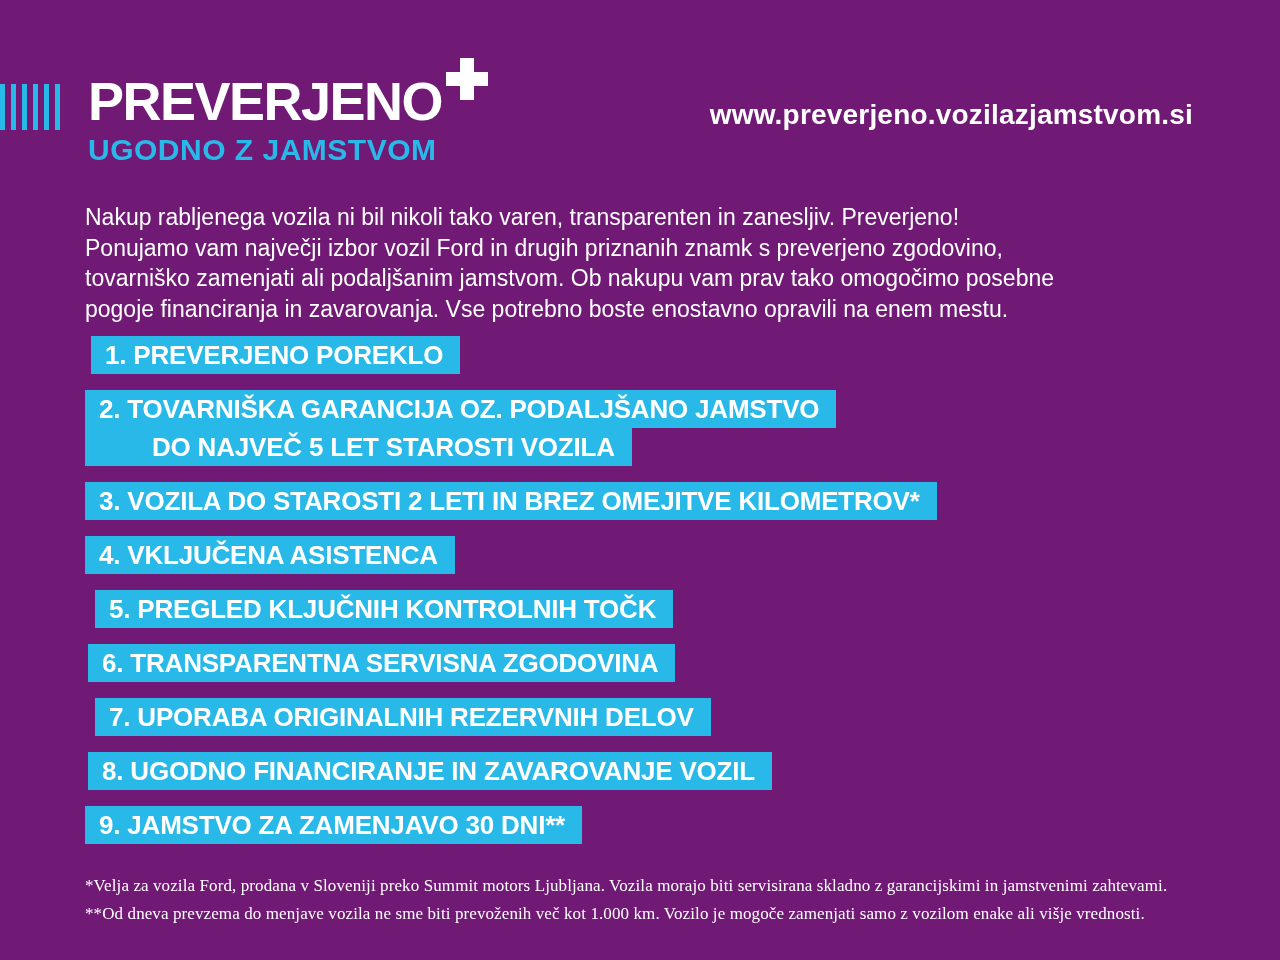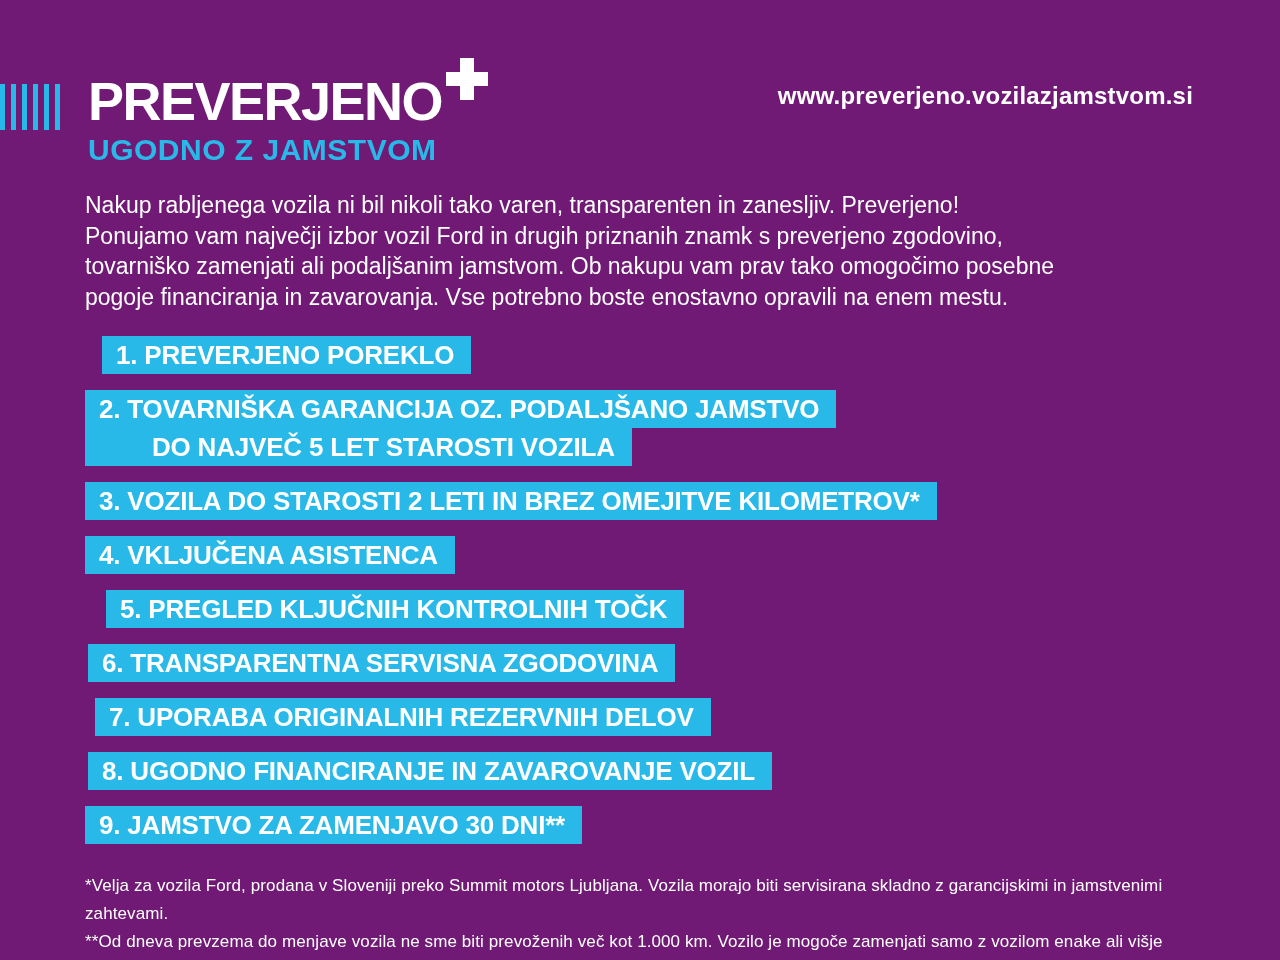--- a/index.html
+++ b/index.html
@@ -24,56 +24,56 @@
   .plus{position:absolute;right:-46px;top:-16px;width:42px;height:42px;}
   .plus::before{content:"";position:absolute;left:14px;top:0;width:14px;height:42px;background:#ffffff;}
   .plus::after{content:"";position:absolute;left:0;top:14px;width:42px;height:14px;background:#ffffff;}
   .logo-subtitle{
     font-size:30px;font-weight:700;color:#29B9E8;
     letter-spacing:0.5px;margin-top:7px;line-height:1;
   }
 
   
   .website{
-    position:absolute;top:82px;right:87px;
-    font-size:24px;font-weight:700;color:#ffffff;letter-spacing:0.2px;
+    position:absolute;top:99px;right:87px;
+    font-size:28px;font-weight:700;color:#ffffff;letter-spacing:0.2px;
   }
 
   
   .intro{
-    position:absolute;left:85px;top:190px;width:1110px;
+    position:absolute;left:85px;top:202px;width:1110px;
     font-size:23px;line-height:30.5px;color:#ffffff;font-weight:400;
   }
   .intro span{display:block;}
 
   
   .benefits{position:absolute;left:85px;top:336px;}
   .benefit{margin:0 0 16px 0;}
-  .benefit:nth-child(1){margin-left:17px;}
-  .benefit:nth-child(5){margin-left:21px;}
+  .benefit:nth-child(1){margin-left:6px;}
+  .benefit:nth-child(5){margin-left:10px;}
   .benefit:nth-child(6){margin-left:3px;}
   .benefit:nth-child(7){margin-left:10px;}
   .benefit:nth-child(8){margin-left:3px;}
   .benefit-line{
     display:table;white-space:nowrap;
     background:#29B9E8;color:#ffffff;
     font-weight:700;font-size:26px;
     height:38px;line-height:38px;
     padding:0 17px 0 14px;
     letter-spacing:-0.2px;
   }
   .benefit-line.cont{padding-left:67px;}
 
   
   .footnotes{
     position:absolute;left:85px;top:872px;width:1120px;
     font-size:17px;line-height:28px;color:#ffffff;font-weight:400;
     letter-spacing:0.1px;
   }
-  .footnotes span{display:block;}
+  .footnotes span{display:block;font-family:Liberation Serif, serif;}
 </style>
 </head>
 <body>
 
 <div class="canvas">
 
   <div class="bars">
     <div class="bar"></div>
     <div class="bar"></div>
     <div class="bar"></div>

